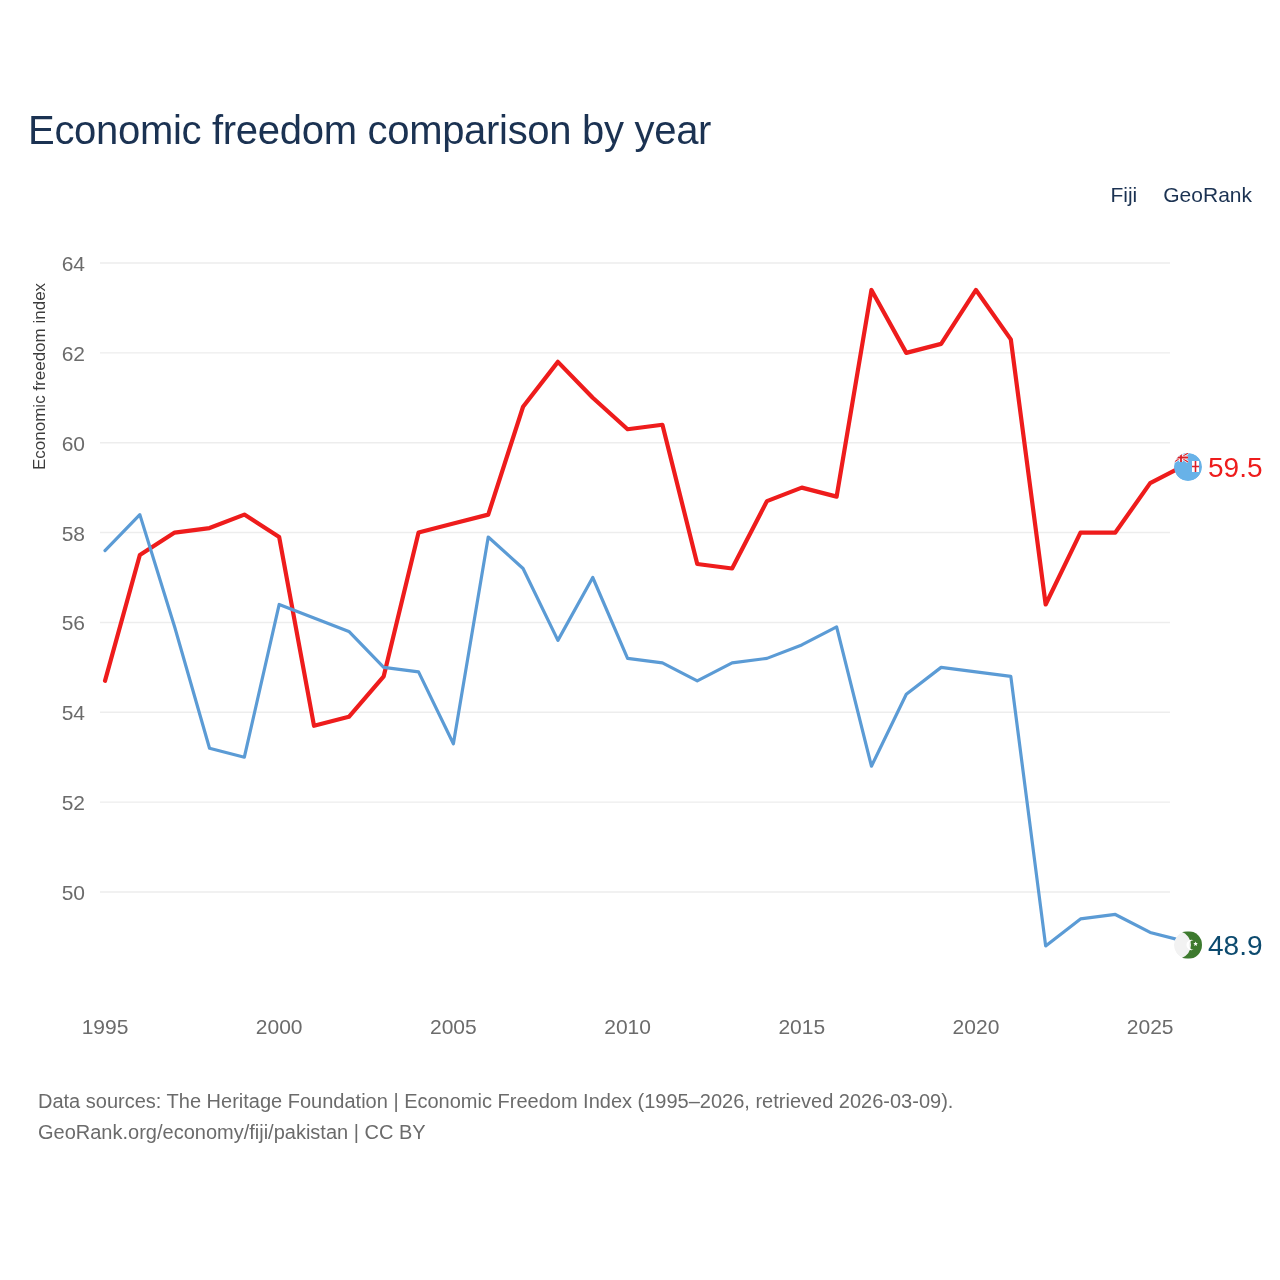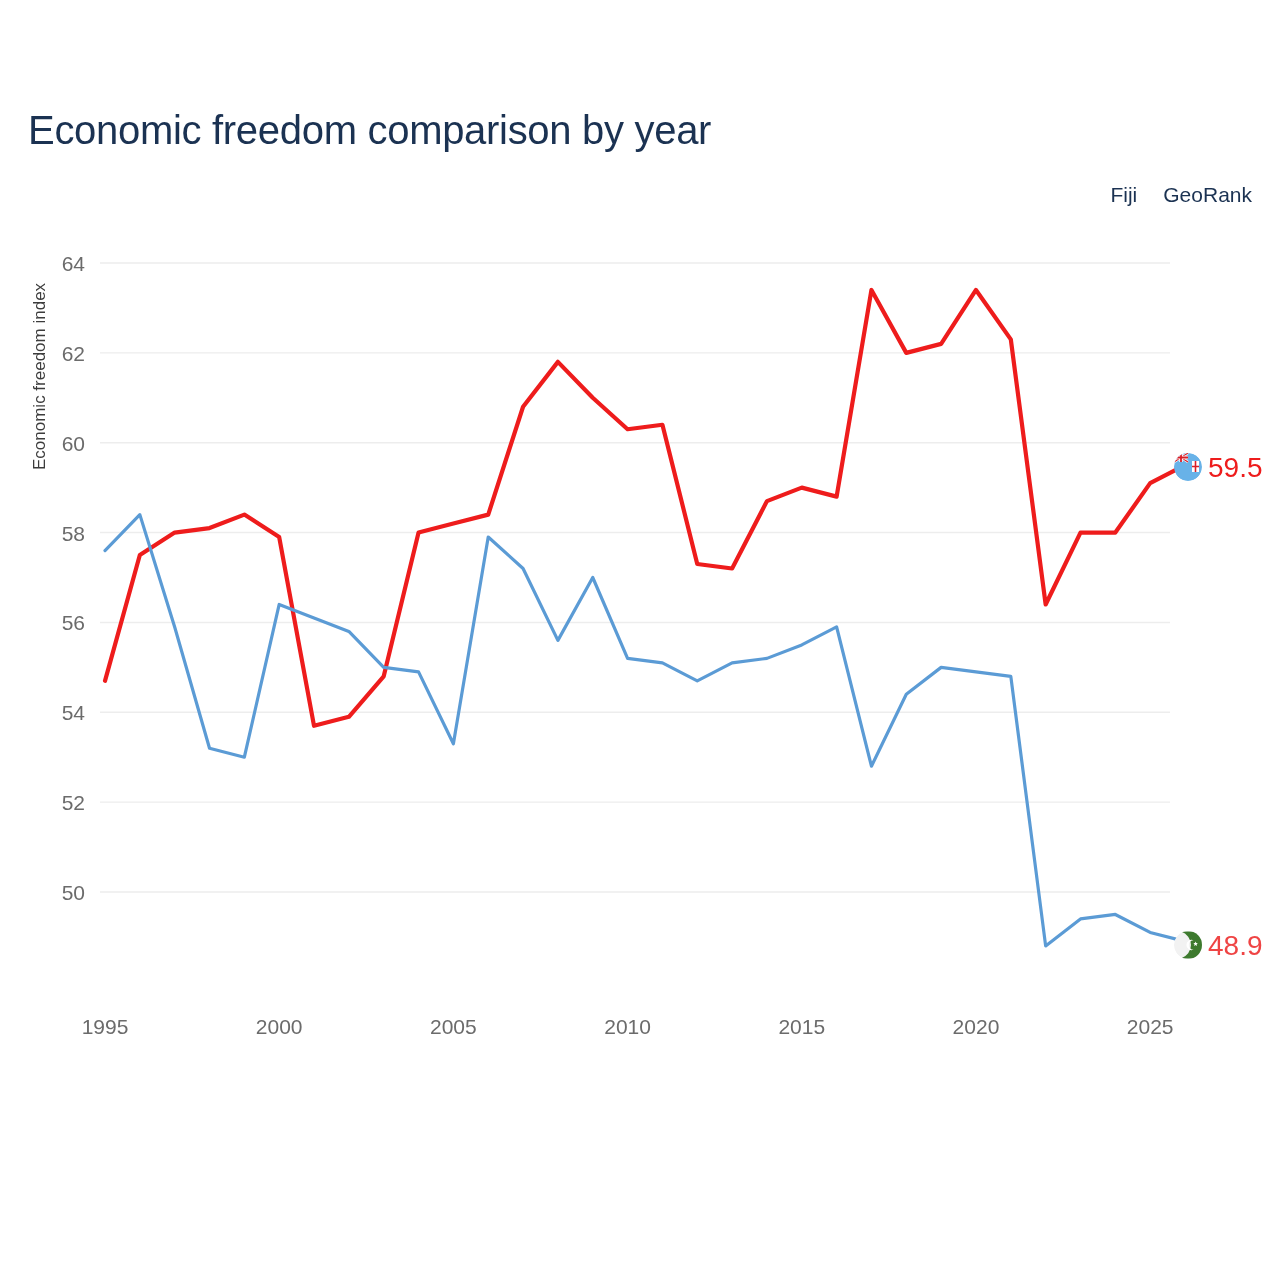--- a/index.html
+++ b/index.html
@@ -130,16 +130,20 @@
   <div class="endlabel" style="left:1208px;top:452px;color:#ee1c1c;">59.5</div>
 
   <div class="flagdot" id="flag-pakistan" style="left:1174px;top:931px;">
     <svg width="28" height="28" viewBox="0 0 28 28">
       <circle cx="14" cy="14" r="14" fill="#f2f2f2"></circle>
       <path d="M7 0.6 A14 14 0 0 1 7 27.4 L28 27.4 L28 0.6 Z" fill="#3d7a2e"></path>
       <path d="M19.6 9.2 a5.2 5.2 0 1 0 0 9.6 a4.1 4.1 0 1 1 0 -9.6 z" fill="#ffffff"></path>
       <path d="M21.6 10.6 l0.65 1.5 l1.6 0.16 l-1.2 1.08 l0.35 1.58 l-1.4 -0.83 l-1.4 0.83 l0.35 -1.58 l-1.2 -1.08 l1.6 -0.16 z" fill="#ffffff"></path>
     </svg>
   </div>
-  <div class="endlabel" style="left:1208px;top:930px;color:#ef4444;">48.9</div>
+  <div class="endlabel" style="left:1208px;top:930px;color:#0c4a6e;">48.9</div>
 
+  <div class="footer">
+    <div>Data sources: The Heritage Foundation | Economic Freedom Index (1995–2026, retrieved 2026-03-09).</div>
+    <div>GeoRank.org/economy/fiji/pakistan | CC BY</div>
+  </div>
 
 </div>
 
 </body></html>

